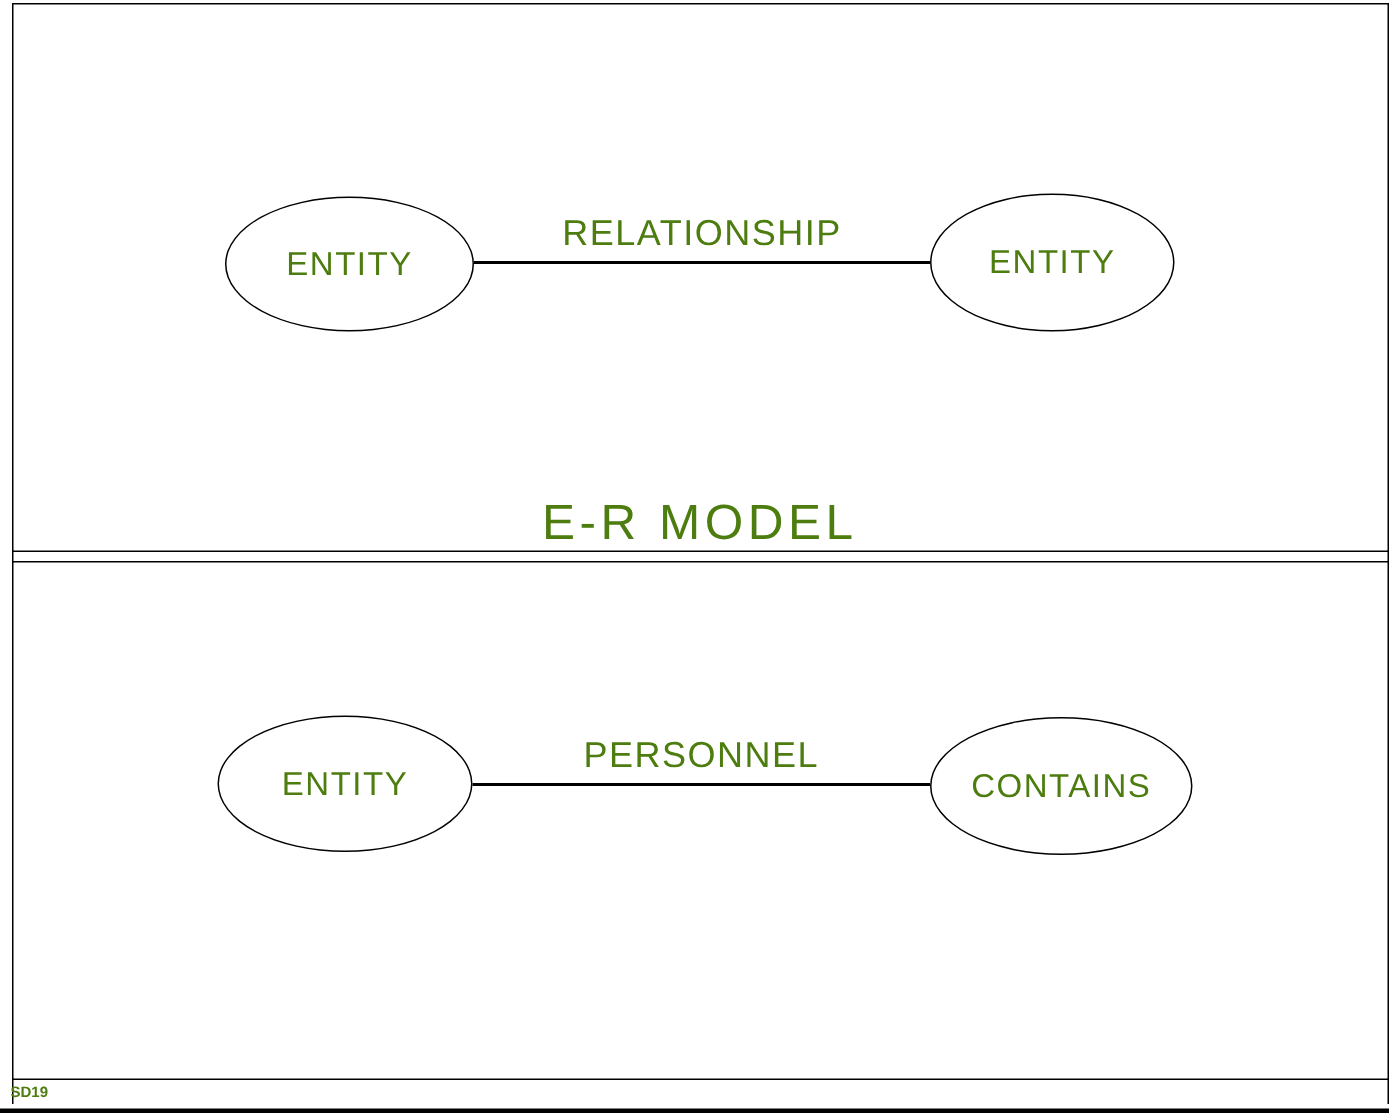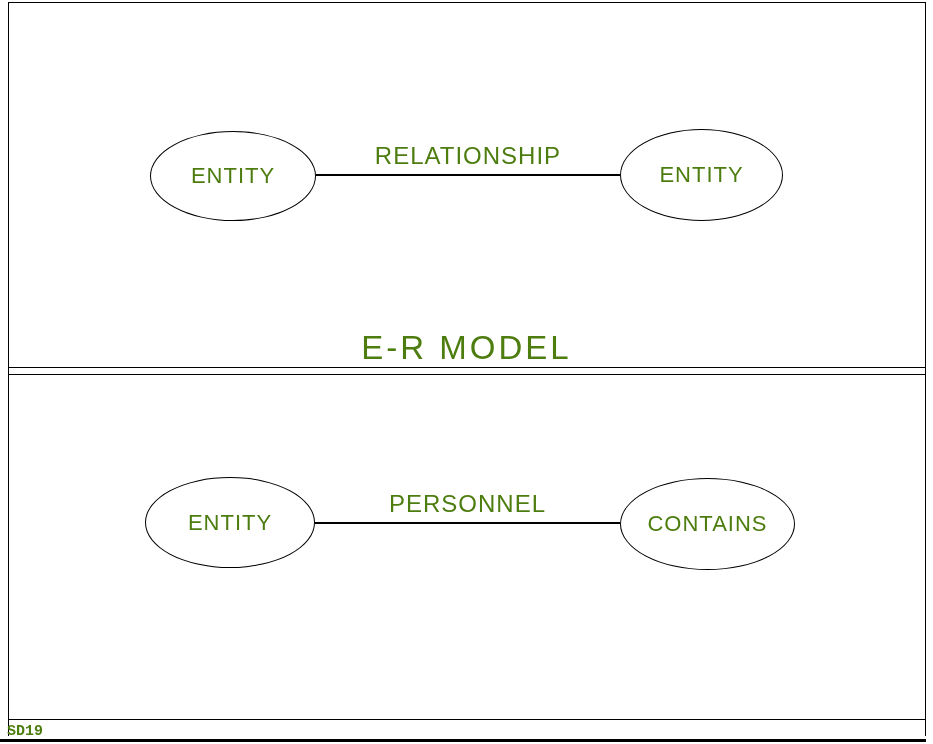--- a/index.html
+++ b/index.html
@@ -74,25 +74,24 @@
     left: 0;
     top: 739px;
     width: 933px;
     height: 3px;
     background: #000000;
   }
   .slide-id {
     position: absolute;
     left: 7px;
     top: 724px;
-    font-size: 15px;
+    font-size: 10px;
     font-weight: bold;
     letter-spacing: 0;
     line-height: 1;
-    font-family: Liberation Mono, monospace;
   }
 </style>
 </head>
 <body>
 
 <div class="canvas">
 
   <div class="panel top"></div>
 
   <div class="ellipse" style="left:150px; top:131px; width:166px; height:90px;">

